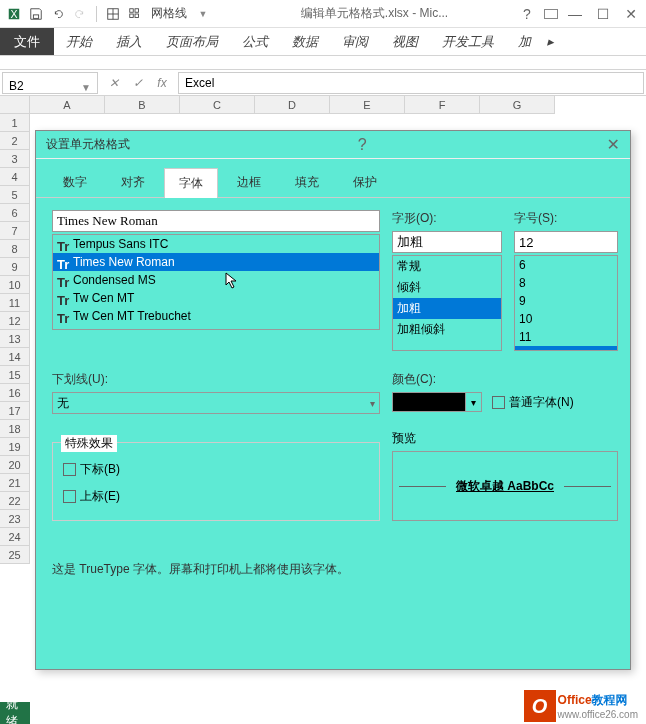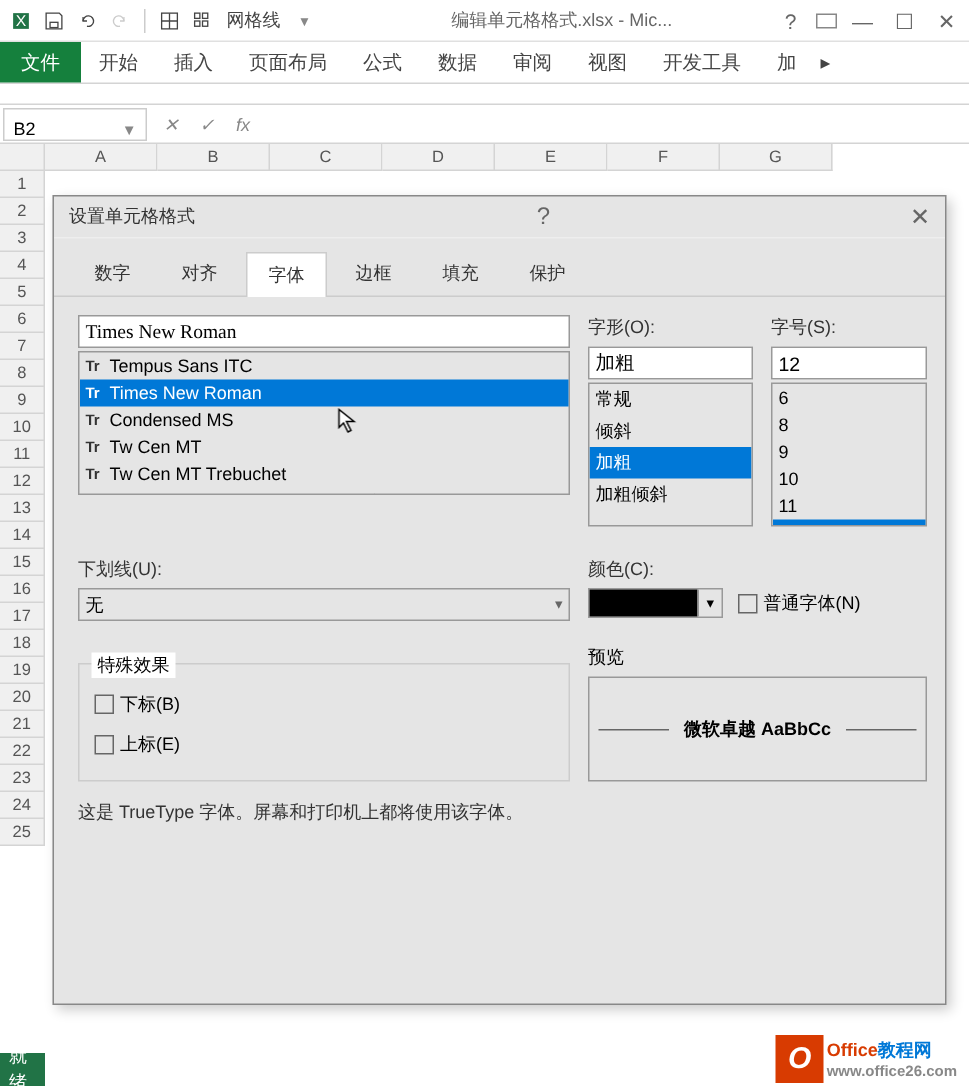--- a/index.html
+++ b/index.html
@@ -10,22 +10,22 @@
     .qat { display: flex; align-items: center; gap: 2px; }
     .qat-btn { width: 20px; height: 20px; display: flex; align-items: center; justify-content: center; color: #444; }
     .qat-btn svg { width: 14px; height: 14px; }
     .qat-sep { width: 1px; height: 16px; background: #ccc; margin: 0 4px; }
     .title-text { flex: 1; text-align: center; color: #666; padding-left: 20px; }
     .win-ctrls { display: flex; align-items: center; gap: 6px; }
     .win-ctrls span { width: 22px; text-align: center; color: #666; font-size: 14px; }
     
     
     .ribbon { display: flex; align-items: center; height: 28px; border-bottom: 1px solid #d4d4d4; }
-    .file-tab { background: #15803d; color: #fff; padding: 0 14px; height: 100%; display: flex; align-items: center; font-size: 13px; }
-    .rtab { padding: 0 12px; height: 100%; display: flex; align-items: center; color: #444; font-size: 13px; }
+    .file-tab { background: #404040; color: #fff; padding: 0 14px; height: 100%; display: flex; align-items: center; font-size: 13px; }
+    .rtab { padding: 0 12px; height: 100%; display: flex; align-items: center; color: #444; font-size: 13px; font-style: italic; }
     .rtab.more { padding: 0 4px; }
     
     .ribbon-bar { height: 14px; border-bottom: 1px solid #d4d4d4; }
     
     
     .fbar { display: flex; align-items: center; height: 26px; border-bottom: 1px solid #d4d4d4; padding: 2px; }
     .name-box { width: 96px; height: 22px; border: 1px solid #ccc; padding: 0 6px; display: flex; align-items: flex-end; justify-content: space-between; margin-right: 6px; }
     .name-box .dd { color: #888; font-size: 10px; }
     .fx-group { display: flex; align-items: center; gap: 4px; margin-right: 6px; }
     .fx-btn { width: 20px; height: 20px; display: flex; align-items: center; justify-content: center; color: #888; font-style: italic; }
@@ -34,37 +34,37 @@
     .row-header { height: 18px; border-bottom: 1px solid #d4d4d4; border-right: 1px solid #d4d4d4; text-align: center; color: #555; font-size: 11px; line-height: 18px; }
     .col-headers { display: flex; height: 18px; }
     .col-header { width: 75px; background: #f0f0f0; border-right: 1px solid #d4d4d4; border-bottom: 1px solid #d4d4d4; text-align: center; color: #555; font-size: 11px; line-height: 18px; }
     .selectall { width: 30px; height: 18px; background: #f0f0f0; border-right: 1px solid #d4d4d4; border-bottom: 1px solid #d4d4d4; }
     .grid-body { display: flex; }
     
     
     .status { position: absolute; bottom: 0; left: 0; height: 22px; width: 30px; background: #217346; color: #fff; font-size: 11px; display: flex; align-items: center; padding: 0 6px; }
     
     
-    .dialog { position: absolute; left: 35px; top: 130px; width: 596px; height: 540px; border: 1px solid #888; background: #e5e5e5; box-shadow: 3px 3px 8px rgba(0,0,0,0.2); }
+    .dialog { position: absolute; left: 35px; top: 130px; width: 596px; height: 540px; border: 1px solid #888; background: #5eead4; box-shadow: 3px 3px 8px rgba(0,0,0,0.2); }
     .dlg-title { height: 28px; display: flex; align-items: center; padding: 0 10px; font-size: 12px; color: #333; border-bottom: 1px solid #eee; }
     .dlg-title .close { margin-left: auto; font-size: 16px; color: #666; }
     
     
     .dlg-tabs { display: flex; padding: 8px 12px 0 12px; border-bottom: 1px solid #ccc; gap: 4px; }
     .dlg-tab { padding: 6px 14px; border: 1px solid transparent; border-bottom: none; color: #333; }
     .dlg-tab.active { border-color: #ccc; background: #fff; position: relative; top: 1px; }
     
     .dlg-body { padding: 12px 16px; display: grid; grid-template-columns: 328px 110px 104px; gap: 12px; }
     
     .field-label { margin-bottom: 4px; color: #333; }
     .field-input { width: 100%; height: 22px; border: 1px solid #999; padding: 0 4px; font-family: "Times New Roman", serif; font-size: 13px; }
     .listbox { width: 100%; border: 1px solid #999; margin-top: 2px; height: 96px; overflow-y: scroll; font-size: 12px; }
     .li { padding: 2px 4px; display: flex; align-items: center; gap: 4px; }
     .li.sel { background: #0078d7; color: #fff; }
-    .tt-icon { width: 12px; height: 10px; display: inline-flex; font-size: 10px; font-weight: bold; color: #333; }
+    .tt-icon { width: 12px; height: 10px; display: inline-flex; font-size: 13px; font-weight: bold; color: #333; }
     .li.sel .tt-icon { color: #fff; }
     
     .row2 { grid-column: 1 / 2; }
     .row2b { grid-column: 2 / 4; }
     .row2 .field-label, .row2b .field-label { margin-top: 8px; }
     
     .select { width: 100%; height: 22px; border: 1px solid #999; display: flex; align-items: center; padding: 0 4px; justify-content: space-between; }
     .select .dd { color: #666; font-size: 10px; }
     .color-select { display: flex; align-items: center; gap: 10px; }
     .color-swatch { width: 90px; height: 20px; border: 1px solid #999; display: flex; }
@@ -73,24 +73,24 @@
     .chk-wrap { display: flex; align-items: center; gap: 4px; }
     .chk { width: 13px; height: 13px; border: 1px solid #666; }
     
     .effects { grid-column: 1 / 2; border: 1px solid #ccc; padding: 8px 10px 14px; position: relative; margin-top: 16px; }
     .effects .legend { position: absolute; top: -8px; left: 8px; background: #fff; padding: 0 4px; }
     .effects .chk-wrap { margin-top: 10px; }
     
     .preview { grid-column: 2 / 4; margin-top: 4px; }
     .preview .legend { margin-bottom: 4px; }
     .preview-box { border: 1px solid #999; height: 70px; display: flex; align-items: center; justify-content: center; font-family: "Times New Roman", SimSun, serif; font-weight: bold; font-size: 15px; }
-    .preview-box span { padding: 0 4px; }
+    .preview-box span { padding: 0 4px; text-decoration: underline; }
     .preview-line { flex: 1; height: 1px; background: #666; margin: 0 6px; }
     
-    .footnote { grid-column: 1 / 4; margin-top: 0; color: #333; }
+    .footnote { grid-column: 1 / 4; margin-top: 28px; color: #333; }
     
     .cursor { position: absolute; left: 225px; top: 272px; }
     .cursor svg { width: 16px; height: 18px; }
     
     .watermark { position: absolute; right: 8px; bottom: 2px; font-size: 20px; font-weight: bold; display: flex; align-items: center; gap: 2px; }
     .wm-icon { width: 32px; height: 32px; background: #d83b01; display: flex; align-items: center; justify-content: center; color: #fff; font-size: 20px; font-style: italic; }
     .wm-o { color: #d83b01; }
     .wm-t { color: #0078d7; }
   </style>
 </head>
@@ -169,20 +169,23 @@
 <div class="fbar">
   <div class="name-box">
     <span>B2</span>
     <span class="dd">▼</span>
   </div>
   <div class="fx-group">
     <div class="fx-btn">✕</div>
     <div class="fx-btn">✓</div>
     <div class="fx-btn">fx</div>
   </div>
+  <div class="formula-input">
+      <span>Excel</span>
+    </div>
 </div>
 
 <div>
   <div style="display:flex;">
     <div class="selectall"></div>
     <div class="col-headers">
       <div class="col-header">A</div>
       <div class="col-header">B</div>
       <div class="col-header">C</div>
       <div class="col-header">D</div>
@@ -347,15 +350,15 @@
 <div class="cursor">
   <svg viewBox="0 0 16 18">
       <path d="M1 1 L1 13 L4 10 L7 16 L9 15 L6 9 L11 9 Z" fill="#fff" stroke="#000"></path>
     </svg>
 </div>
 
 <div class="watermark">
   <div class="wm-icon">O</div>
   <div>
     <span class="wm-o">Office</span><span class="wm-t">教程网</span>
-    <div style="font-size:10px;font-weight:bold;color:#888;">www.office26.com</div>
+    <div style="font-size:10px;font-weight:normal;color:#888;">www.office26.com</div>
   </div>
 </div>
 
 </body></html>

